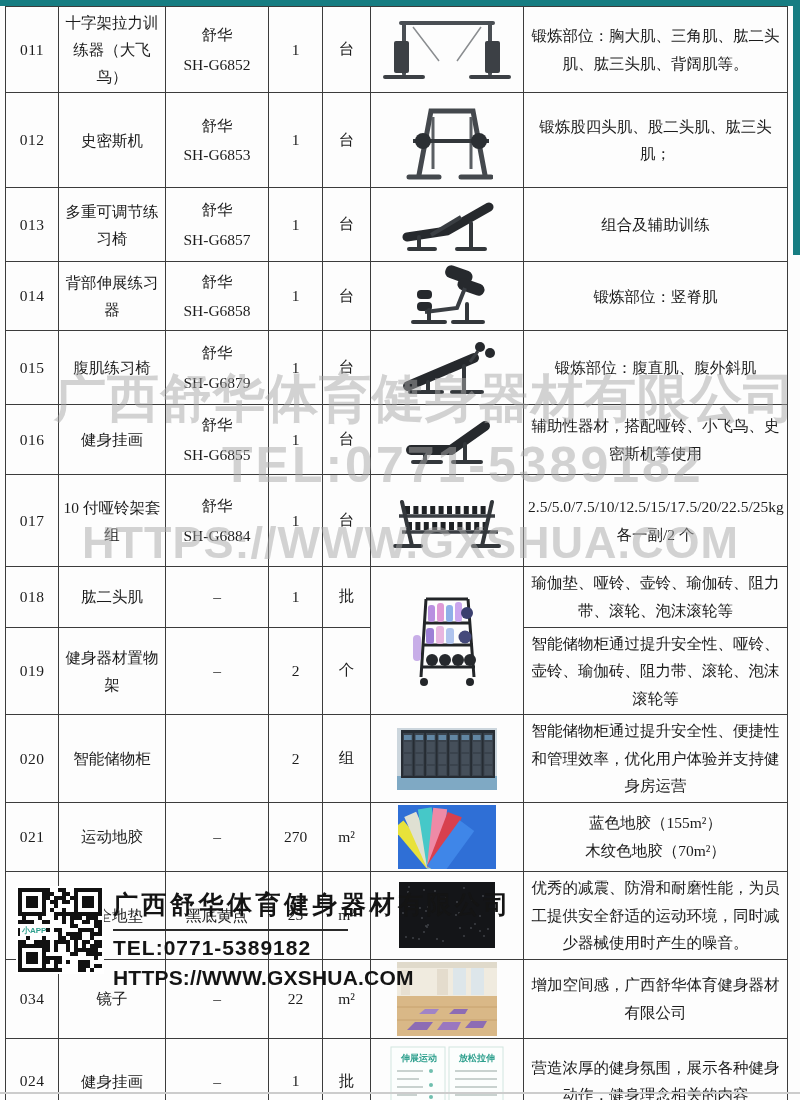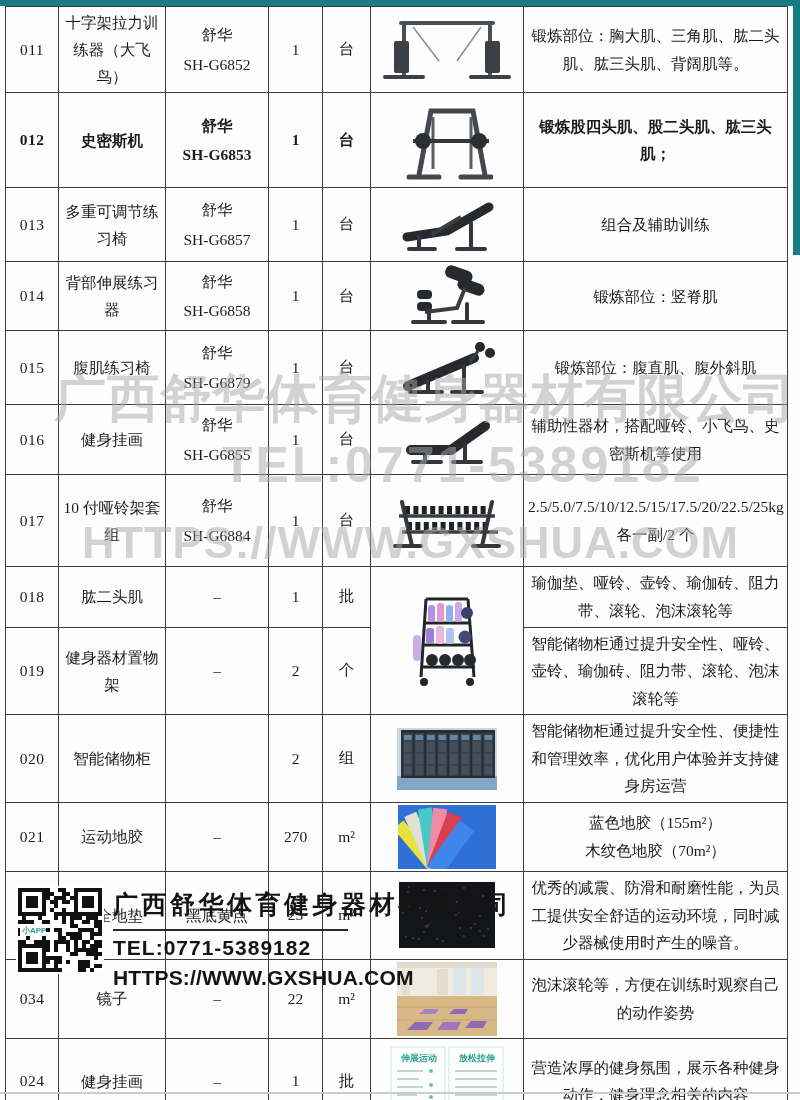--- a/index.html
+++ b/index.html
@@ -68,21 +68,21 @@
                 <path d="M113 6 V57"></path>
               </g>
    <path d="M36 10 L62 44 M104 10 L80 44" stroke="#8a8d90" stroke-width="1.5"></path>
    <rect x="17" y="24" width="15" height="32" rx="2" fill="#3c4045"></rect>
    <rect x="108" y="24" width="15" height="32" rx="2" fill="#3c4045"></rect>
    <path d="M8 60 H46 M94 60 H132" stroke="#3c4045" stroke-width="4" stroke-linecap="round"></path>
             </svg>
           </td>
       <td class="c-desc">锻炼部位：胸大肌、三角肌、肱二头肌、肱三头肌、背阔肌等。</td>
     </tr>
-        <tr style="height: 95px; font-weight: bold;">
+        <tr style="height: 95px;">
       <td class="c-no">012</td>
       <td class="c-name">史密斯机</td>
       <td class="c-brand">
         <div>舒华</div>
         <div>SH-G6853</div>
       </td>
       <td class="c-qty">1</td>
       <td class="c-unit">台</td>
       <td class="c-img">
             <svg width="92" height="82" viewBox="0 0 92 82">
@@ -395,21 +395,21 @@
    <rect x="4" y="8" width="9" height="25" fill="#e7e0d2"></rect>
    <rect x="0" y="34" width="100" height="40" fill="#d9b887"></rect>
    <path d="M0 45 H100 M0 58 H100" stroke="#c7a26e" stroke-width="1"></path>
    <path d="M10 68 L30 68 L36 60 L18 60 Z" fill="#8d6cb4"></path>
    <path d="M40 68 L60 68 L64 60 L46 60 Z" fill="#9a77c0"></path>
    <path d="M68 66 L86 66 L90 59 L74 59 Z" fill="#8d6cb4"></path>
    <path d="M22 52 L38 52 L42 47 L28 47 Z" fill="#a184c6"></path>
    <path d="M52 52 L68 52 L71 47 L57 47 Z" fill="#8d6cb4"></path>
             </svg>
           </td>
-      <td class="c-desc">泡沫滚轮等，方便在训练时观察自己的动作姿势</td>
+      <td class="c-desc">增加空间感，广西舒华体育健身器材有限公司</td>
     </tr>
         <tr style="height: 86px;">
       <td class="c-no">024</td>
       <td class="c-name">健身挂画</td>
       <td class="c-brand">
         <div>–</div>
 
       </td>
       <td class="c-qty">1</td>
       <td class="c-unit">批</td>

